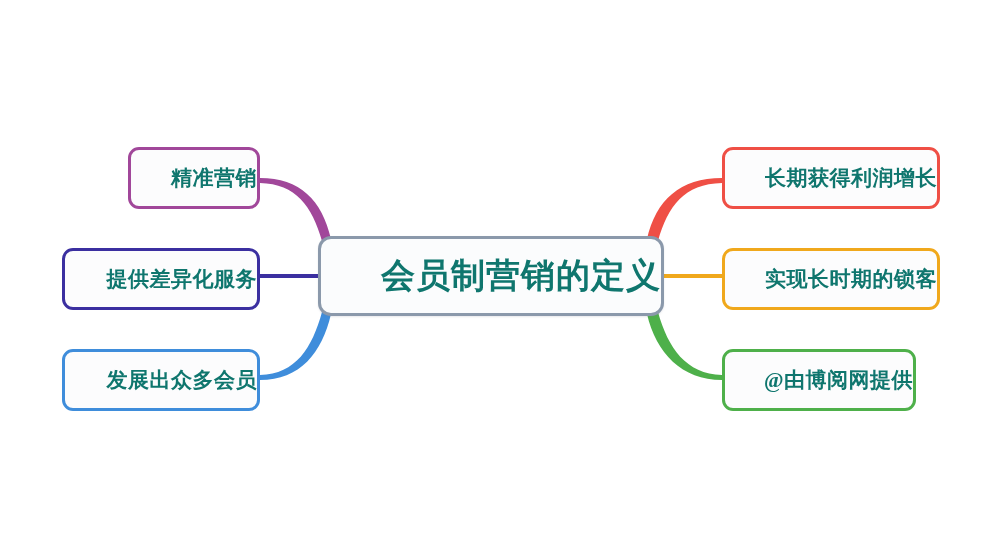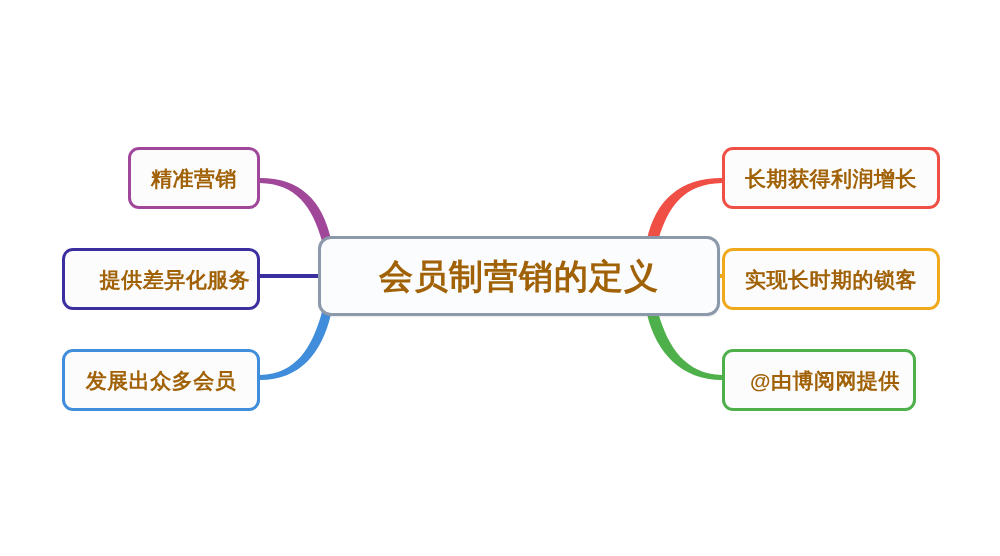--- a/index.html
+++ b/index.html
@@ -25,28 +25,29 @@
     top: 0;
     width: 1000px;
     height: 556px;
     pointer-events: none;
   }
   .node {
     position: absolute;
     box-sizing: border-box;
     display: flex;
     align-items: center;
-    justify-content: center;
+    justify-content: flex-end;
     background: #fcfcfd;
     border-style: solid;
     border-radius: 11px;
     text-align: center;
-    color: #a16207;
+    color: #0f766e;
     letter-spacing: 0.5px;
     white-space: nowrap;
+    font-family: Liberation Serif, serif;
   }
   .node-label {
     font-weight: bold;
     line-height: 1;
   }
   .node.branch {
     border-width: 3px;
     font-size: 21px;
   }
   .node.branch .node-label {
@@ -57,21 +58,21 @@
     border-color: #8b99ab;
     background: #fbfcfd;
     border-radius: 13px;
     box-shadow: 0 1px 2px rgba(120,130,145,0.18);
   }
   .node.central .node-label {
     font-size: 34px;
     letter-spacing: 1px;
   }
   
-  #node-central   { left: 318px; top: 236px; width: 402px; height: 80px; }
+  #node-central   { left: 318px; top: 236px; width: 346px; height: 80px; }
   #node-precision { left: 128px; top: 147px; width: 132px; height: 62px; }
   #node-service   { left:  62px; top: 248px; width: 198px; height: 62px; padding-left: 28px; }
   #node-members   { left:  62px; top: 349px; width: 198px; height: 62px; }
   #node-profit    { left: 722px; top: 147px; width: 218px; height: 62px; }
   #node-lockin    { left: 722px; top: 248px; width: 218px; height: 62px; }
   #node-credit    { left: 722px; top: 349px; width: 194px; height: 62px; padding-left: 12px; }
 </style>
 </head>
 <body>
 

